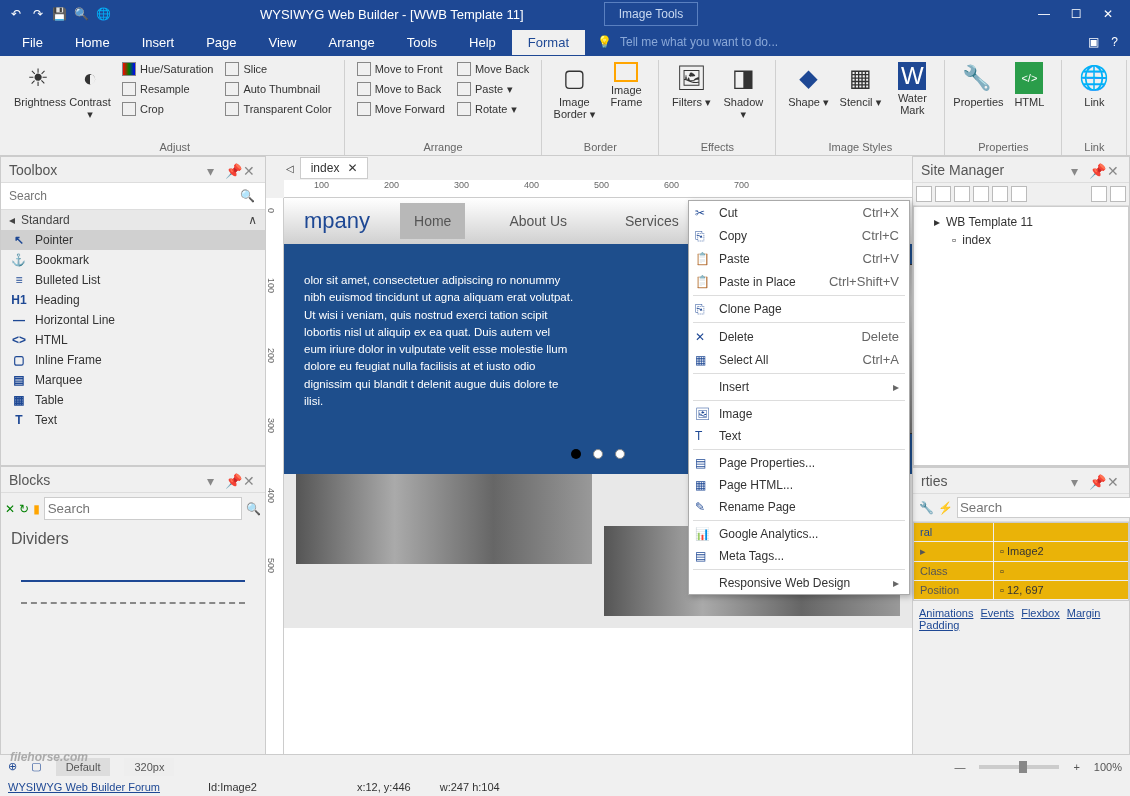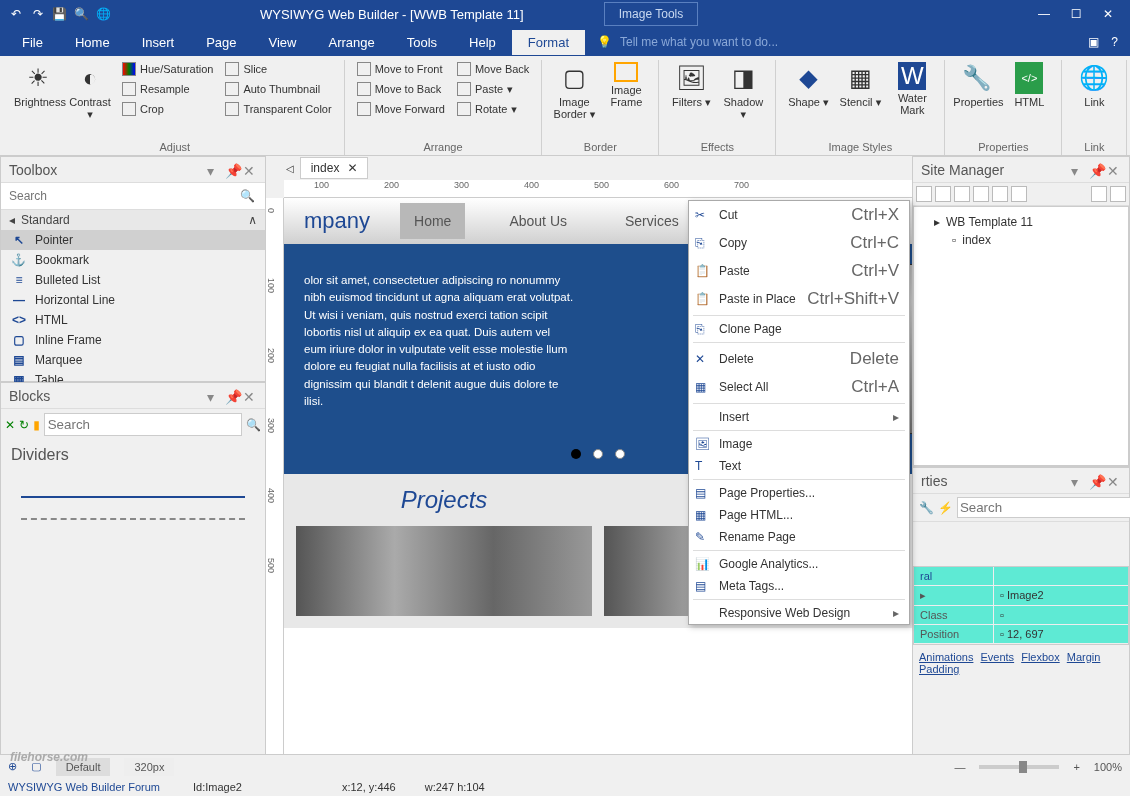--- a/index.html
+++ b/index.html
@@ -72,47 +72,47 @@
 .dots .d1 { background: #000; } .dots .d2,.dots .d3 { background: #fff; border:1px solid #888; }
 .cats { background: #e8e8e8; display: flex; gap: 12px; padding: 0 12px 12px; }
 .cat { flex: 1; text-align: center; }
 .cat h3 { font-size: 24px; color: #1e4894; font-weight: 500; padding: 12px 0; font-style: italic; }
 .catimg { height: 90px; background: linear-gradient(90deg,#555,#aaa,#666,#999); }
 
 
 .ctxmenu { position: absolute; left: 688px; top: 200px; width: 222px; background: #fff; border: 1px solid #aaa; box-shadow: 2px 2px 6px rgba(0,0,0,0.25); z-index: 100; }
 .ctx-item { display: flex; align-items: center; padding: 4px 10px 4px 30px; font-size: 12px; position: relative; }
 .ctx-item .cic { position: absolute; left: 6px; width: 16px; color: #1e4894; }
-.ctx-item .sc { margin-left: auto; color: #666; font-size: 17px; }
+.ctx-item .sc { margin-left: auto; color: #666; font-size: 13px; }
 .ctx-item .arr { margin-left: auto; color: #666; }
 .ctx-sep { height: 1px; background: #ddd; margin: 2px 4px; }
 
 
 .rightcol { width: 218px; display: flex; flex-direction: column; }
 .sm-tb { display: flex; gap: 3px; padding: 3px; border-bottom: 1px solid #ddd; }
 .sm-tb span { width: 16px; height: 16px; border: 1px solid #bbb; background: #fff; }
 .tree { padding: 6px; font-size: 12px; background:#fff; height: 260px; border:1px solid #ccc;}
 .tree-item { padding: 2px 0 2px 14px; display:flex; gap:6px; align-items:center; }
 .tree-item.child { padding-left: 32px; }
 .prop-tb { display: flex; gap: 4px; padding: 3px 6px; align-items:center; border-bottom:1px solid #ddd;}
 .prop-tb input { flex:1; border:1px solid #ccc; padding:2px; background:#fff;}
-.prop-grid { font-size: 11px; background:#5eead4; border:1px solid #ccc;margin-top:44px;}
+.prop-grid { font-size: 11px; background:#eab308; border:1px solid #ccc;}
 .prop-row { display: flex; border-bottom: 1px solid #eee; }
 .prop-row .pn { width: 80px; padding: 3px 6px; color: #555; border-right:1px solid #eee;}
 .prop-row .pv { flex: 1; padding: 3px 6px; }
 .prop-row.grp .pn { color: #1e4894; font-weight: 500; }
 .prop-links { padding: 6px; font-size: 11px; }
 .prop-links a { color: #1e4894; text-decoration: underline; margin-right: 4px; }
 
 
 .statusbar { position: absolute; bottom: 18px; left: 0; right: 0; height: 24px; background: #f0f0f0; border-top: 1px solid #ccc; display: flex; align-items: center; padding: 0 8px; font-size: 11px; gap: 14px; color:#555;}
 .statusbar .bp { background: #ddd; padding: 3px 10px; }
 .statusbar .spacer { flex: 1; }
 .footer { position: absolute; bottom: 0; left: 0; right: 0; height: 18px; display: flex; align-items: center; padding: 0 8px; font-size: 11px; background:#f0f0f0;}
-.footer a { color: #1e4894; }
+.footer a { color: #1e4894; text-decoration: underline; }
 
 .watermark { position: absolute; left: 10px; bottom: 32px; font-size: 12px; color: #aaa; font-weight: bold; font-style: italic; z-index: 200; }
 </style>
 </head>
 <body>
 
 <div class="titlebar">
   <div class="qat">
     <span>↶</span>
     <span>↷</span>
@@ -244,21 +244,21 @@
     <div class="rgroup-body">
       <div class="bigbtn"><div class="icn" style="color:#1e4894">🌐</div><span>Link</span></div>
     </div>
     <div class="rgroup-label">Link</div>
   </div>
 </div>
 
 <div class="main">
 
   <div class="leftcol">
-    <div class="panel" style="height:226px">
+    <div class="panel" style="height:310px">
       <div class="panel-hdr">
           <span class="ttl">Toolbox</span>
           <span class="pc">▾</span>
           <span class="pc">📌</span>
           <span class="pc">✕</span>
         </div>
       <div class="searchrow">
           <input placeholder="Search" style="">
           <span style="color:#1e4894;padding:0 6px">🔍</span>
         </div>
@@ -272,20 +272,24 @@
             <span class="ti">↖</span>
             <span>Pointer</span>
           </div>
           <div class="tbitem">
             <span class="ti">⚓</span>
             <span>Bookmark</span>
           </div>
           <div class="tbitem">
             <span class="ti">≡</span>
             <span>Bulleted List</span>
+          </div>
+          <div class="tbitem">
+            <span class="ti">H1</span>
+            <span>Heading</span>
           </div>
           <div class="tbitem">
             <span class="ti">—</span>
             <span>Horizontal Line</span>
           </div>
           <div class="tbitem">
             <span class="ti">&lt;&gt;</span>
             <span>HTML</span>
           </div>
           <div class="tbitem">
@@ -362,21 +366,20 @@
             <span class="nv">About Us</span>
             <span class="nv">Services</span>
           </div>
           <div class="hero">
             <div class="txt">olor sit amet, consectetuer adipiscing ro nonummy nibh euismod tincidunt ut agna aliquam erat volutpat. Ut wisi i veniam, quis nostrud exerci tation scipit lobortis nisl ut aliquip ex ea quat. Duis autem vel eum iriure dolor in vulputate velit esse molestie llum dolore eu feugiat nulla facilisis at et iusto odio dignissim qui blandit t delenit augue duis dolore te ilisi.</div>
             <div class="hero-img"></div>
             <div class="dots" style="position:absolute;bottom:4px;left:0;right:0"><span class="d1"></span><span class="d2"></span><span class="d3"></span></div>
           </div>
           <div class="cats">
             <div class="cat">
-                <h3>Projects</h3>
                 <div class="catimg"></div>
               </div>
             <div class="cat">
                 <h3>Services</h3>
                 <div class="catimg"></div>
               </div>
           </div>
         </div>
       </div>
     </div>
@@ -543,18 +546,18 @@
   <span class="spacer"></span>
   <span>—</span>
   <span style="width:80px;height:4px;background:#ccc;position:relative">
       <span style="position:absolute;left:40px;top:-4px;width:8px;height:12px;background:#888"></span>
     </span>
   <span>+</span>
   <span>100%</span>
 </div>
 <div class="footer">
   <a>WYSIWYG Web Builder Forum</a>
-  <span style="margin-left:33px">Id:Image2</span>
+  <span style="margin-left:48px">Id:Image2</span>
   <span style="margin-left:100px">x:12, y:446</span>
   <span style="margin-left:29px">w:247 h:104</span>
 </div>
 
 <div class="watermark">filehorse.com</div>
 
 </body></html>

